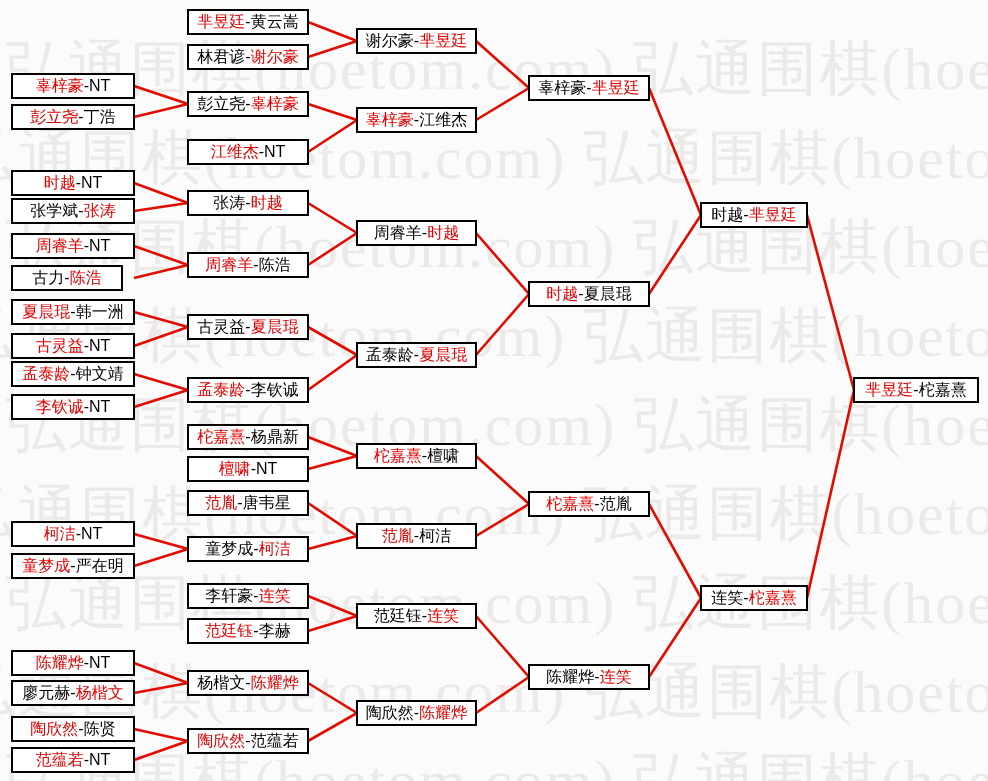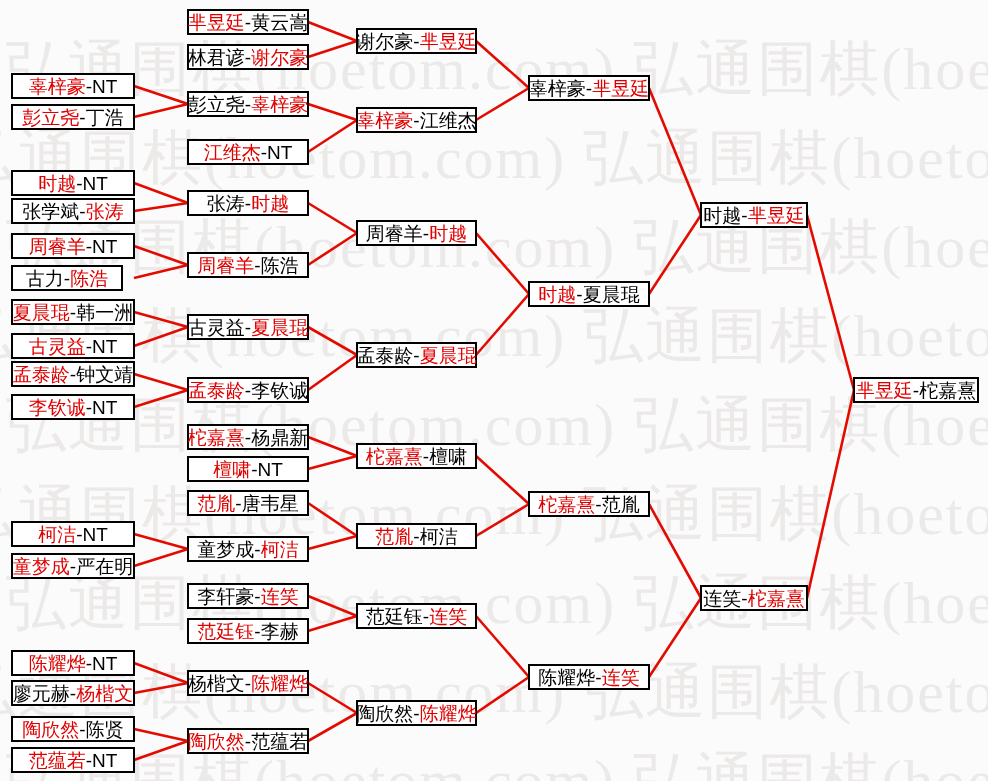--- a/index.html
+++ b/index.html
@@ -12,21 +12,21 @@
     position:absolute;white-space:nowrap;z-index:0;
     font-family:"Liberation Serif",serif;
     font-size:60px;letter-spacing:2px;line-height:1.05;
     user-select:none;pointer-events:none;
   }
   #lines{position:absolute;left:0;top:0;z-index:1}
   #boxes .match{
     position:absolute;z-index:2;height:26px;box-sizing:border-box;
     border:2px solid #000;background:#fff;
     display:flex;align-items:center;justify-content:center;
-    font-size:19px;line-height:1;white-space:nowrap;color:#000;
+    font-size:16px;line-height:1;white-space:nowrap;color:#000;
   }
 </style>
 </head>
 <body>
 
 <div id="stage">
   <div id="watermark-layer">
       <div class="wm-row" style="top: 38px; left: 6px; color: rgb(236, 233, 233);">弘通围棋(hoetom.com) 弘通围棋(hoetom.com) 弘通围棋(hoetom.com)</div>
       <div class="wm-row" style="top: 127px; left: -44px; color: rgb(236, 233, 233);">弘通围棋(hoetom.com) 弘通围棋(hoetom.com) 弘通围棋(hoetom.com)</div>
       <div class="wm-row" style="top: 216px; left: 6px; color: rgb(236, 233, 233);">弘通围棋(hoetom.com) 弘通围棋(hoetom.com) 弘通围棋(hoetom.com)</div>

